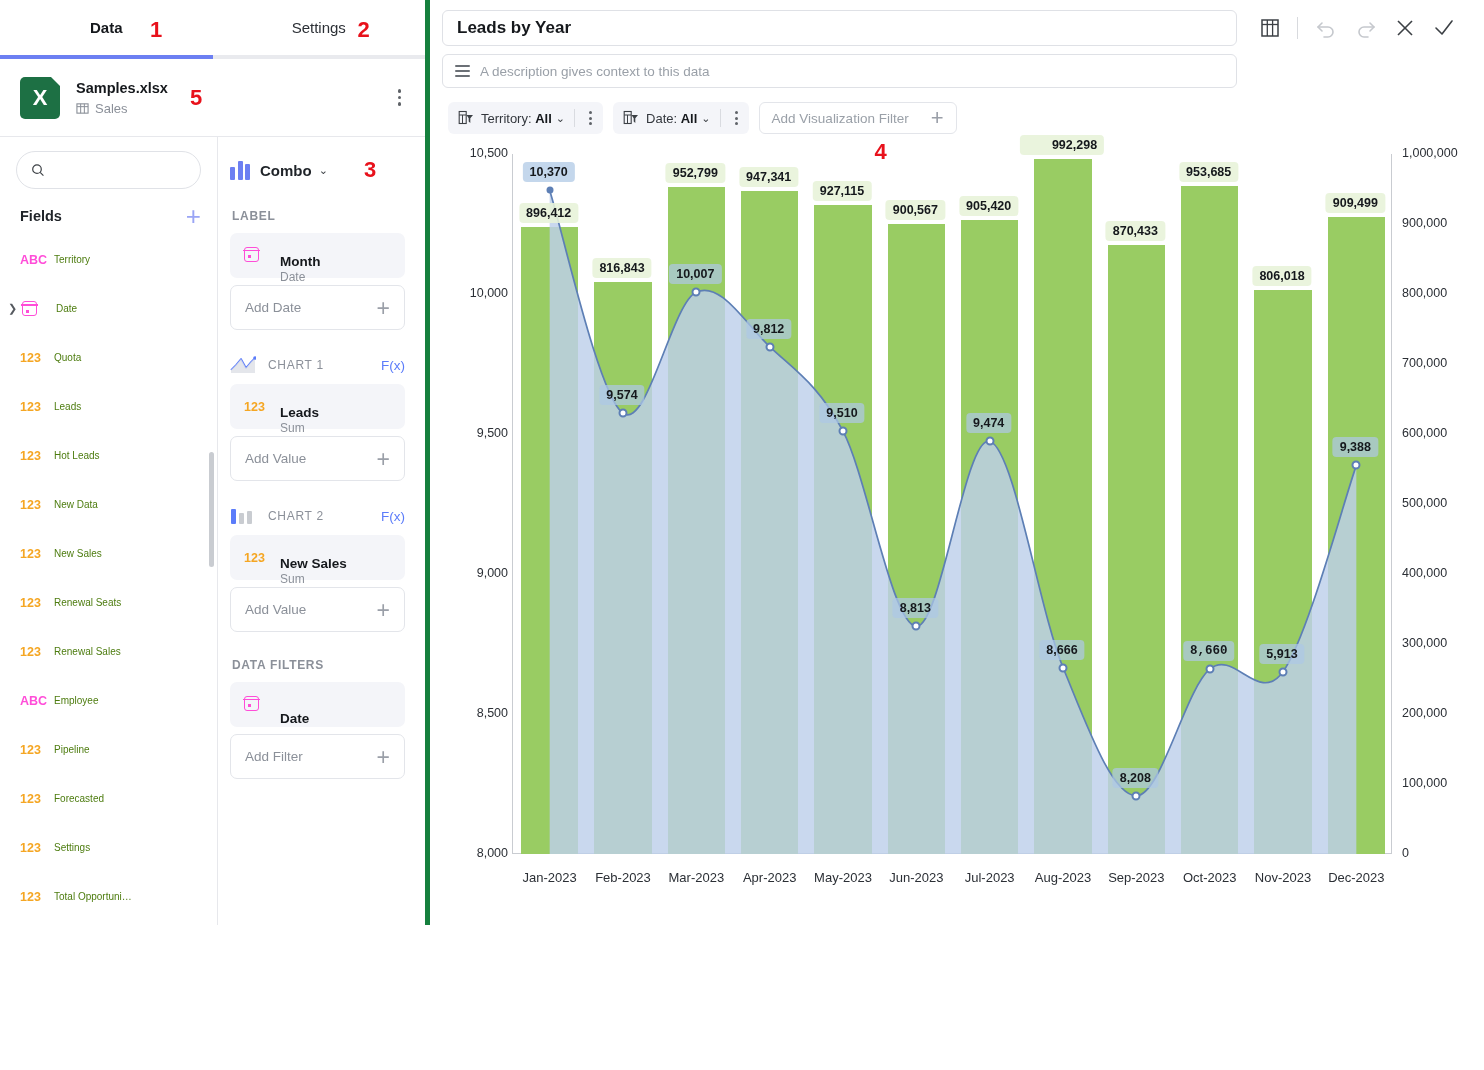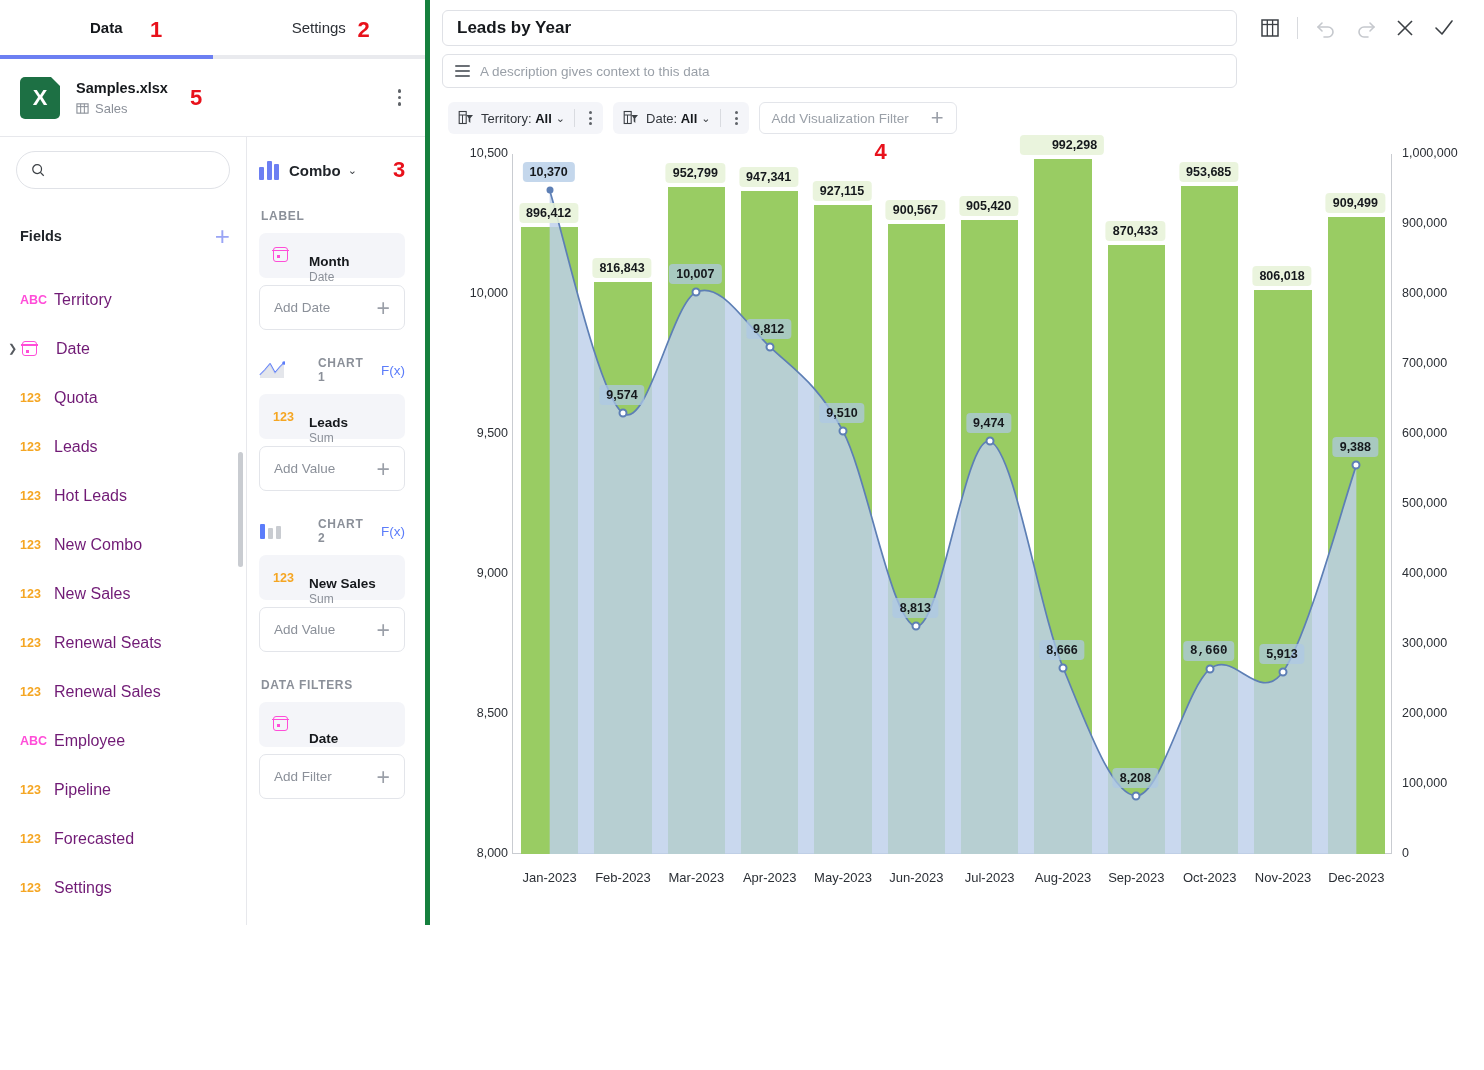--- a/index.html
+++ b/index.html
@@ -53,22 +53,22 @@
   .file-sub .tbl { width:13px; height:13px; }
   .file-sub span { font-size:13px; color:#8b9099; }
   .kebab { margin-left:auto; color:#5f6368; font-size:19px; letter-spacing:0; line-height:6px;
            display:flex; flex-direction:column; gap:3px; cursor:pointer; padding:6px;}
   .kebab i { width:3.5px; height:3.5px; background:#5f6368; border-radius:50%; display:block;}
 
   .left-body { flex:1; display:flex; min-height:0; }
 
   
   .fields-col {
-    width:247px; border-right:1px solid #e7e8ec; position:relative;
-    display:flex; flex-direction:column; min-height:0;gap:20px;
+    width:218px; border-right:1px solid #e7e8ec; position:relative;
+    display:flex; flex-direction:column; min-height:0;
   }
   .search-wrap { padding:14px 16px 0 16px; }
   .search-box {
     height:38px; border:1px solid #e0e2e7; border-radius:19px;
     display:flex; align-items:center; padding:0 14px; gap:8px;
   }
   .search-box input {
     border:none; outline:none; font-size:13px; width:100%;
     font-family:"Liberation Sans",sans-serif; background:transparent;
   }
@@ -86,40 +86,40 @@
   }
   .ftype { width:34px; flex:0 0 34px; font-size:12.5px; font-weight:700; }
   .ftype.abc { color:#ff4dd8; }
   .ftype.num { color:#f5a623; }
   .ftype.cal { display:flex; align-items:center; }
   .cal-glyph{
     width:15px;height:15px;border:1.6px solid #ff4dd8;border-radius:3px;position:relative;
   }
   .cal-glyph::before{content:"";position:absolute;top:2.2px;left:-1.6px;right:-1.6px;height:1.6px;background:#ff4dd8;}
   .cal-glyph::after{content:"";position:absolute;bottom:2.5px;left:2.5px;width:3px;height:3px;background:#ff4dd8;}
-  .fname { font-size:16px; color:#701a75; }
+  .fname { font-size:10px; color:#4d7c0f; }
   .scroll-thumb{
     position:absolute; right:3px; top:315px; width:5px; height:115px;
     background:#c9ccd1; border-radius:3px;
   }
 
   
   .config-col { flex:1; padding:16px 20px 0 12px; overflow:hidden; }
   .combo-row { display:flex; align-items:center; gap:10px; height:34px; margin:0 0 22px 0; cursor:pointer;}
   .combo-ico { display:flex; align-items:flex-end; gap:2.5px; height:19px; }
   .combo-ico i { width:5px; background:#6c7ff2; border-radius:1px; display:block;}
   .combo-ico i:nth-child(1){height:13px;}
   .combo-ico i:nth-child(2){height:19px;}
   .combo-ico i:nth-child(3){height:16px;}
   .combo-name { font-size:15px; font-weight:700; }
   .chev { font-size:11px; color:#3c4045; margin-left:-3px; }
 
   .sec-label { font-size:12px; font-weight:700; color:#8b9099; letter-spacing:.7px; margin:0 0 10px 2px; }
   .sec-head { display:flex; align-items:center; gap:12px; margin:0 0 10px 0; }
-  .sec-head .sh-title { font-size:12px; font-weight:700; color:#8b9099; letter-spacing:.7px;margin-left:21px;}
+  .sec-head .sh-title { font-size:12px; font-weight:400; color:#8b9099; letter-spacing:.7px;}
   .sec-head .fx { margin-left:auto; color:#5b7cfa; font-size:13.5px; cursor:pointer;}
 
   .pill {
     height:45px; background:#f4f5f9; border-radius:7px;
     display:flex; align-items:center; padding:0 14px; gap:12px; margin-bottom:7px;
     cursor:pointer;
   }
   .pill .p-num { color:#f5a623; font-weight:700; font-size:12.5px; width:24px;}
   .pill .p-txt .t1 { font-size:13.5px; font-weight:700; color:#15181c; line-height:16px;margin-top:28px;}
   .pill .p-txt .t2 { font-size:12px; color:#8b9099; line-height:15px;}
@@ -281,21 +281,21 @@
             <div class="field-item">
               <span class="ftype num">123</span>
               <span class="fname">Leads</span>
             </div>
             <div class="field-item">
               <span class="ftype num">123</span>
               <span class="fname">Hot Leads</span>
             </div>
             <div class="field-item">
               <span class="ftype num">123</span>
-              <span class="fname">New Combo</span>
+              <span class="fname">New Data</span>
             </div>
             <div class="field-item">
               <span class="ftype num">123</span>
               <span class="fname">New Sales</span>
             </div>
             <div class="field-item">
               <span class="ftype num">123</span>
               <span class="fname">Renewal Seats</span>
             </div>
             <div class="field-item">

